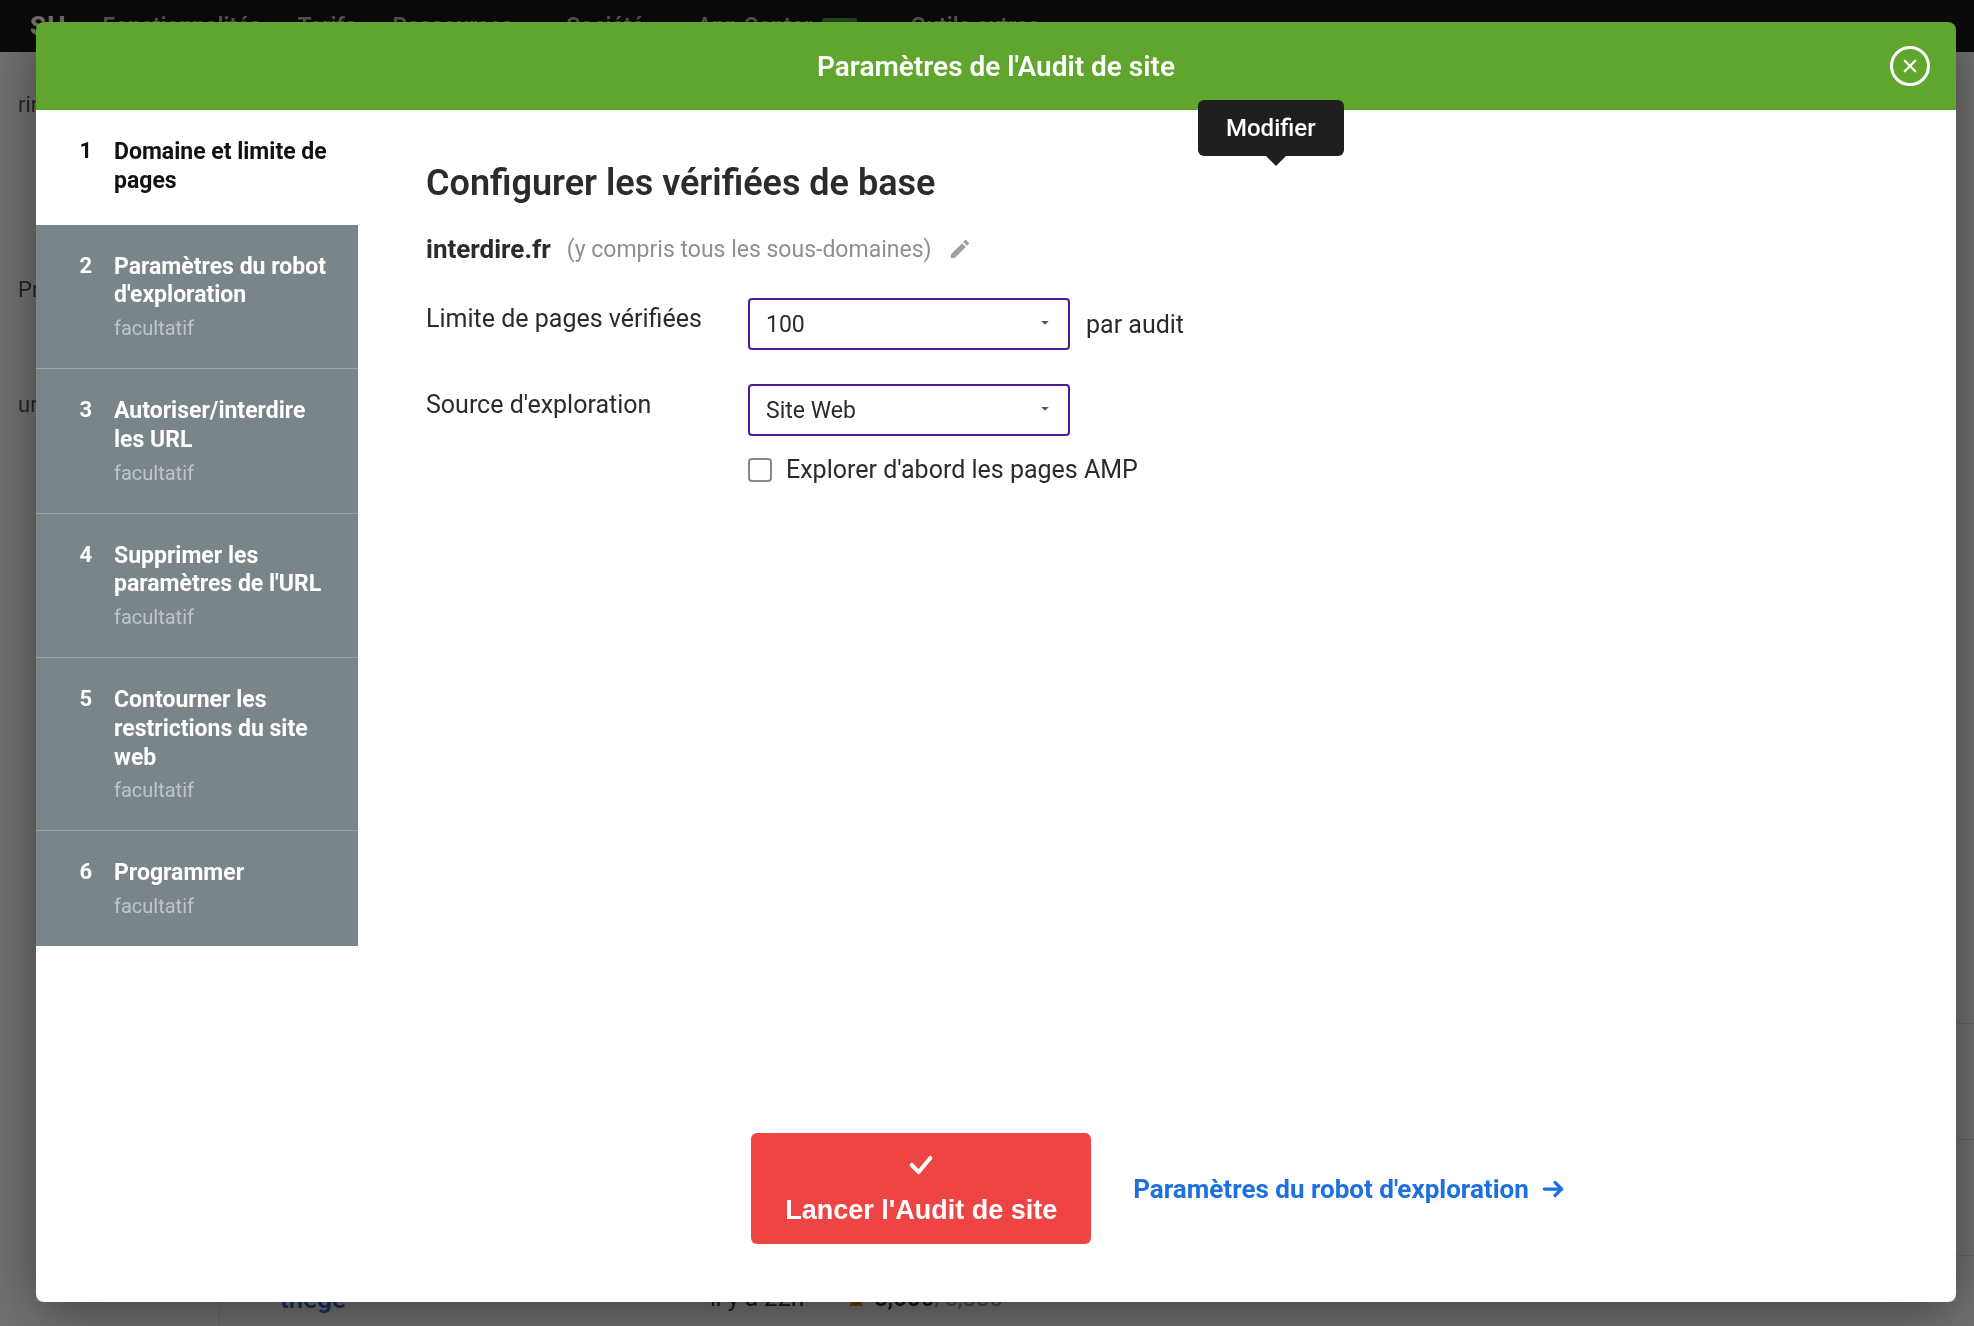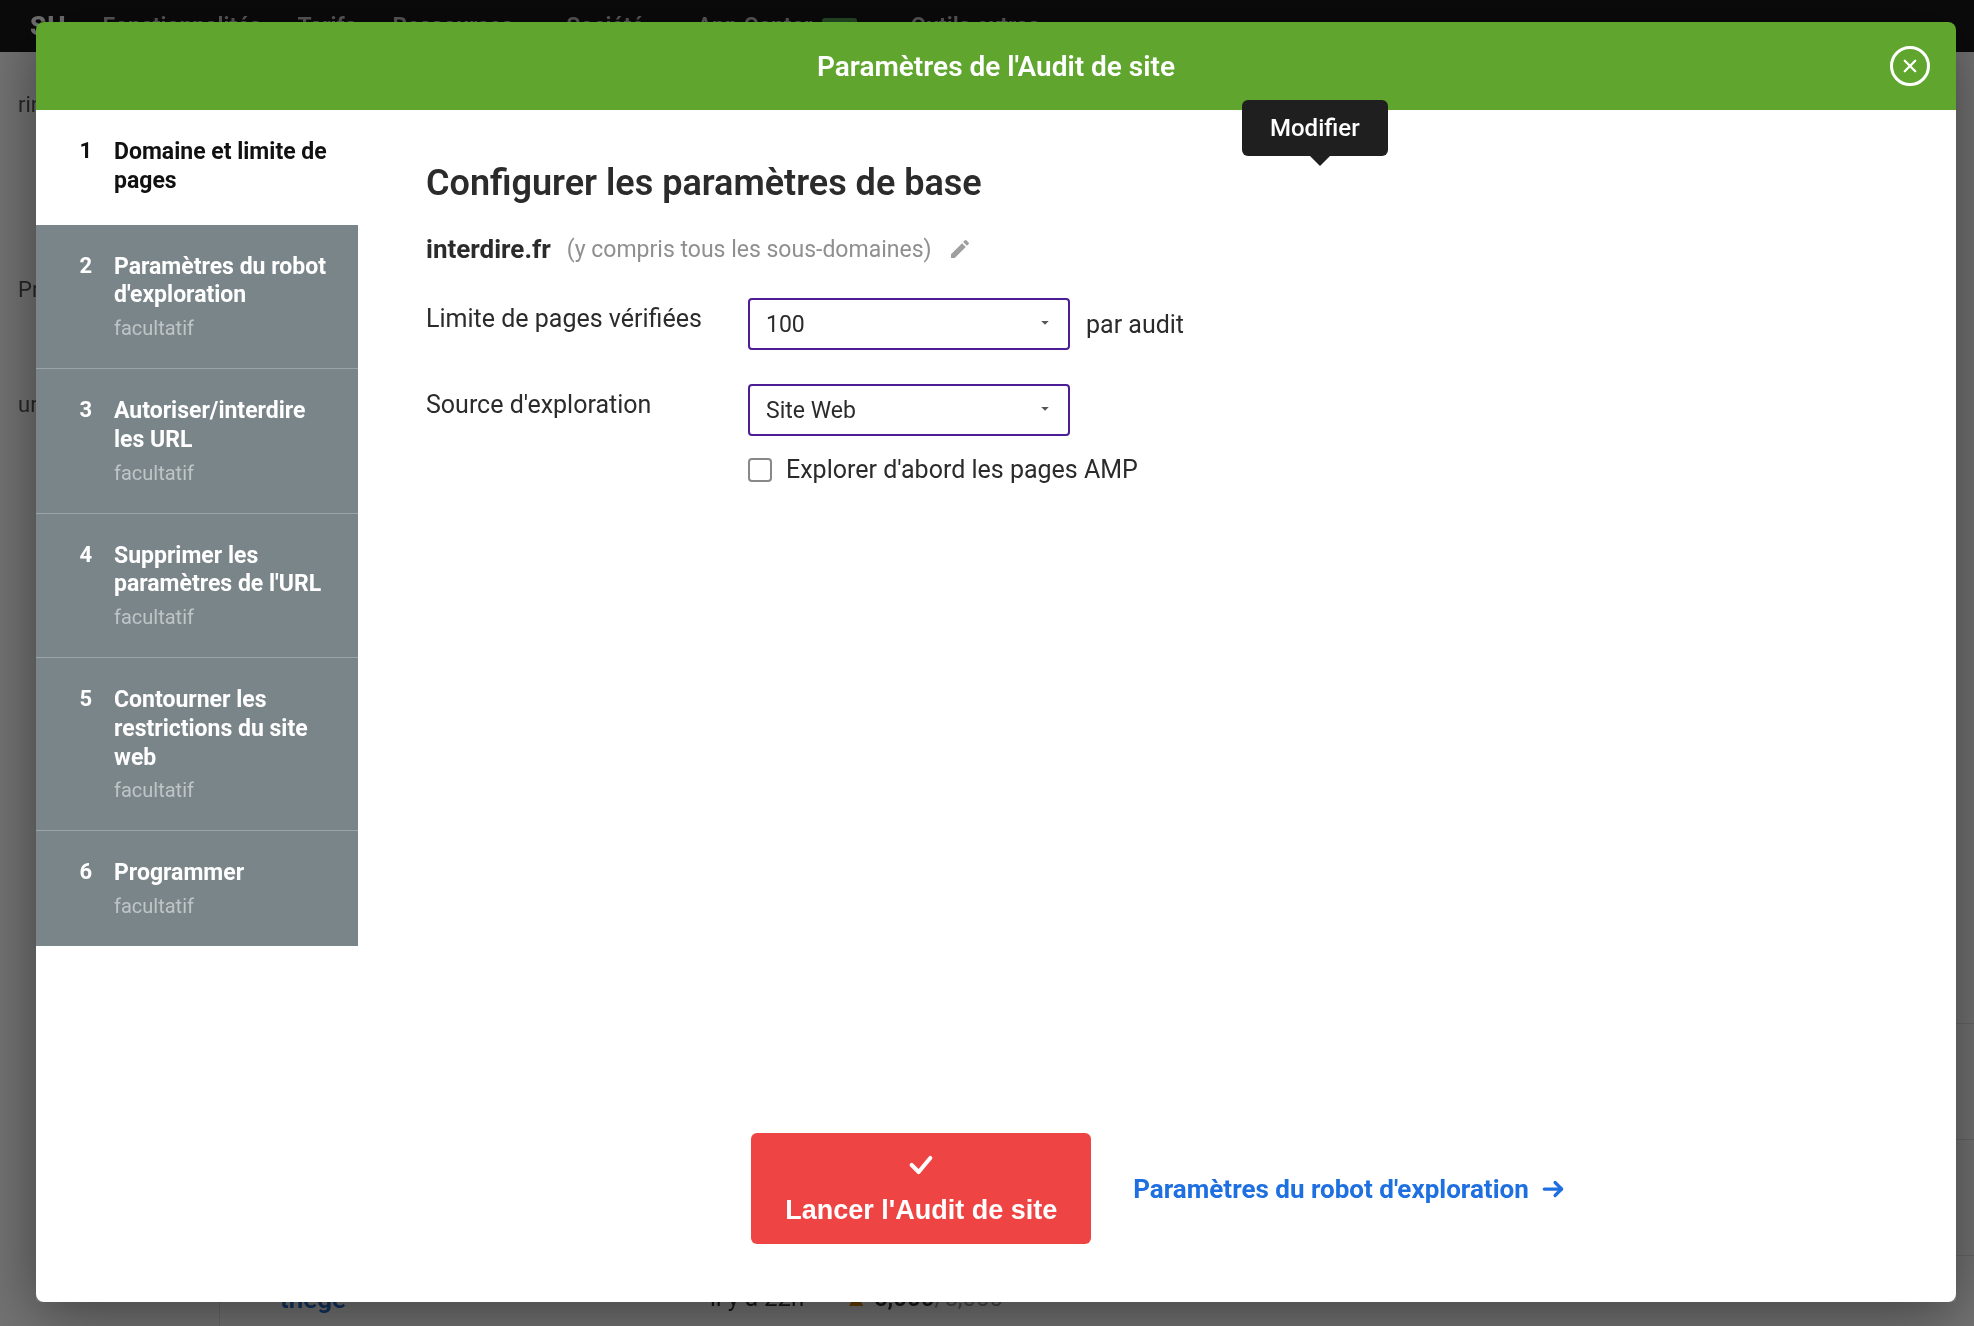--- a/index.html
+++ b/index.html
@@ -198,23 +198,23 @@
         <div class="num">6</div>
         <div class="labels">
           <div class="title">Programmer</div>
           <div class="sub">facultatif</div>
         </div>
       </div>
       <div class="steps-filler"></div>
     </div>
 
     <div class="content">
-      <h1>Configurer les paramètres de base</h1>
-
-      <div class="tooltip" style="top:-10px; left:884px;">
+      <h1>Configurer les vérifiées de base</h1>
+
+      <div class="tooltip" style="top:-10px; left:840px;">
         <span>Modifier</span>
       </div>
 
       <div class="row">
         <div class="value">
           <span class="domain">interdire.fr</span>
           <span class="scope-note">(y compris tous les sous-domaines)</span>
           <span class="edit-icon">
             <svg viewBox="0 0 24 24" fill="currentColor">
                 <path d="M3 17.25V21h3.75l11.06-11.06-3.75-3.75L3 17.25zM20.71 7.04a1 1 0 0 0 0-1.41l-2.34-2.34a1 1 0 0 0-1.41 0l-1.83 1.83 3.75 3.75 1.83-1.83z"></path>

